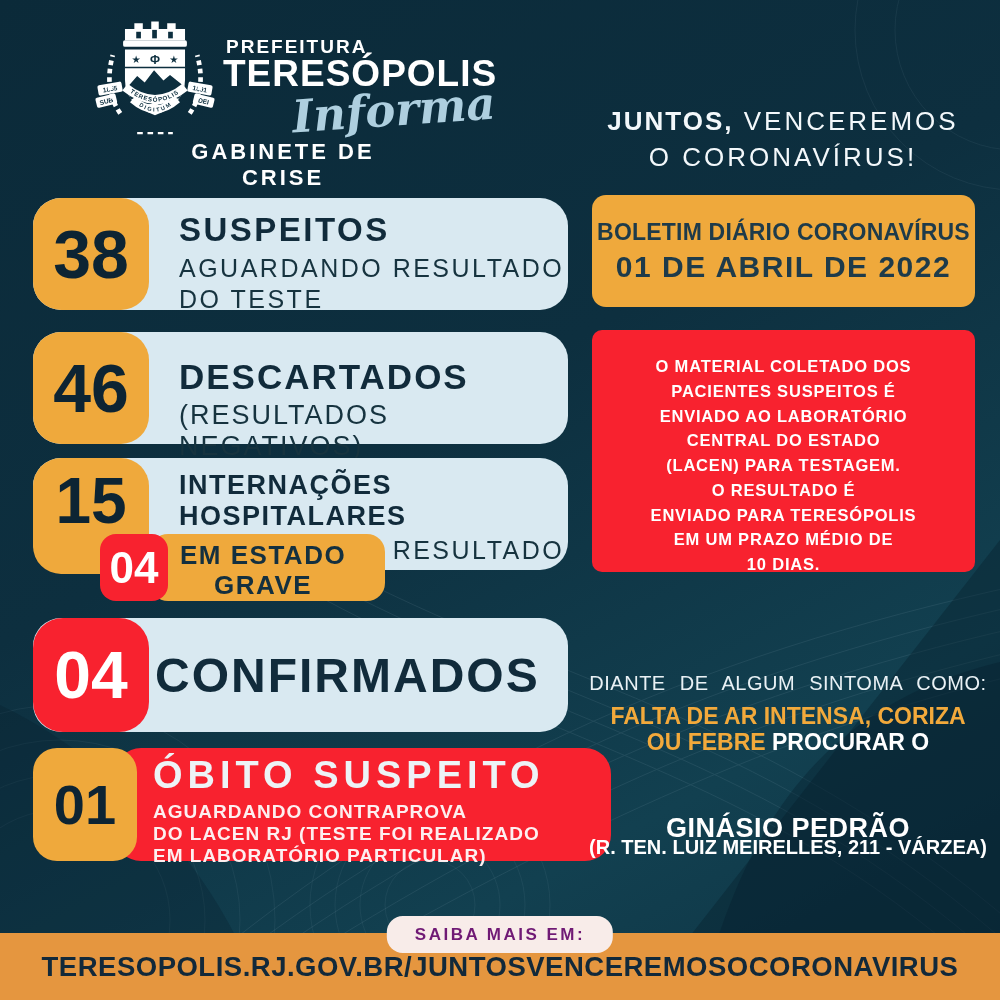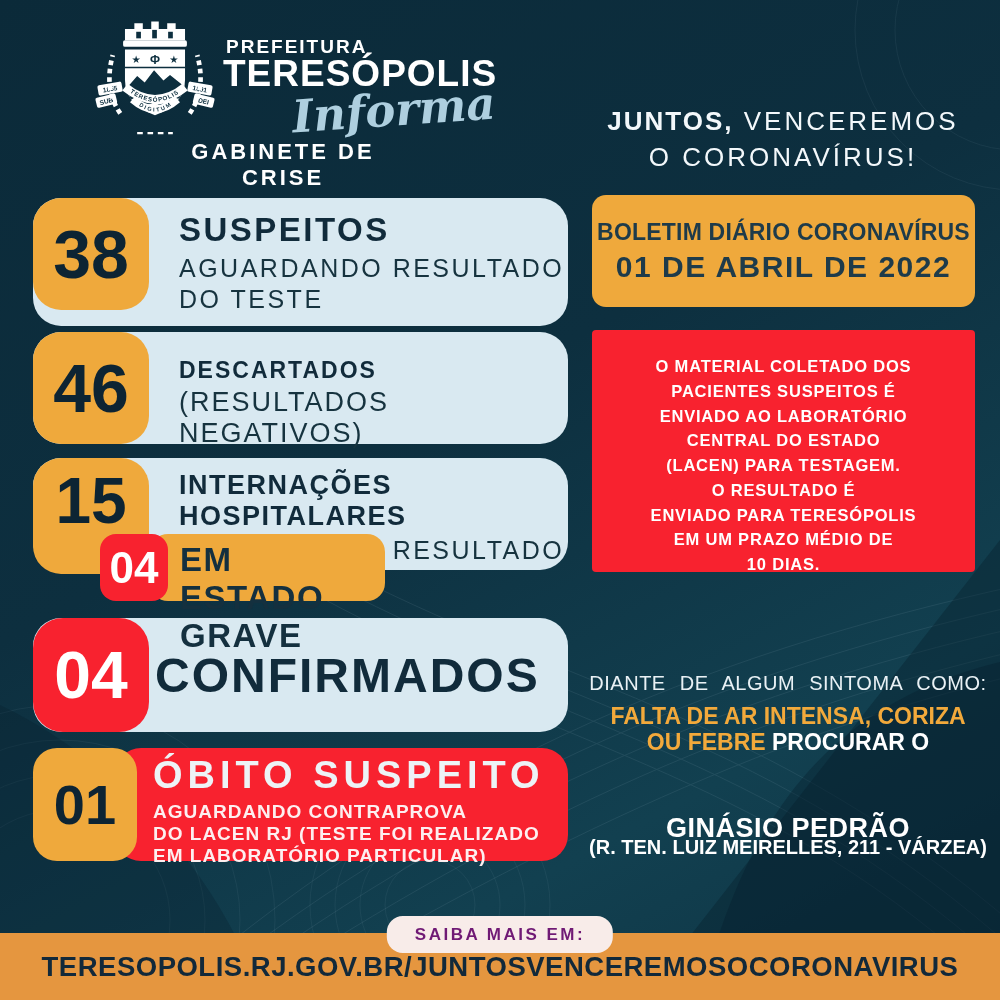--- a/index.html
+++ b/index.html
@@ -37,33 +37,33 @@
   .numbox.red{background:#f8222f;color:#fff;border-radius:30px;}
   .rowtext{position:absolute;left:146px;color:#14303f;}
   .rtitle{font-weight:800;color:#112b3b;}
   .rsub{font-weight:500;color:#16333f;}
   .prel{white-space:pre-line;}
 
   
   .badge-red{position:absolute;left:67px;top:76px;width:68px;height:67px;background:#f8222f;border-radius:16px;
     display:flex;align-items:center;justify-content:center;color:#fff;font-weight:900;font-size:44px;z-index:3;}
   .badge-orange{position:absolute;left:117px;top:76px;width:235px;height:67px;background:#efa93c;border-radius:18px;z-index:2;}
-  .badge-orange .blabel{position:absolute;left:30px;top:7px;font-size:33px;font-weight:800;letter-spacing:1.5px;
-    color:#14303f;line-height:1.15;}
+  .badge-orange .blabel{position:absolute;left:30px;top:7px;font-size:26px;font-weight:800;letter-spacing:1.5px;
+    color:#14303f;line-height:1.15;text-align:center;}
 
   
   .row5-red{position:absolute;left:82px;top:0;right:0;bottom:0;background:#f8222f;border-radius:26px;}
   .row5 .numbox{width:104px;border-radius:24px;}
 
   
   .boletim{position:absolute;left:592px;top:195px;width:383px;height:112px;background:#efa93c;border-radius:14px;
     text-align:center;color:#1e3b4a;}
   .boletim .b1{margin-top:24px;font-size:23px;font-weight:800;letter-spacing:0.2px;}
   .boletim .b2{margin-top:4px;font-size:30px;font-weight:800;letter-spacing:1.5px;}
-  .notice{position:absolute;left:592px;top:330px;width:383px;height:242px;background:#f8222f;border-radius:4px;}
+  .notice{position:absolute;left:592px;top:330px;width:383px;height:242px;background:#f8222f;border-radius:10px;}
   .notice p{margin:24px 10px 0;text-align:center;color:#fff;font-size:16.5px;font-weight:800;
     letter-spacing:0.8px;line-height:1.5;white-space:pre-line;}
 
   .guide{position:absolute;left:578px;width:420px;text-align:center;}
   .g-intro{top:672px;font-size:20px;font-weight:500;letter-spacing:0.5px;word-spacing:8px;color:#e9f1f5;}
   .g-symptoms{top:703px;font-size:23px;font-weight:800;line-height:1.14;}
   .g-symptoms .o{color:#f2a93b;}
   .g-symptoms .w{color:#fff;}
   .g-symptoms .inner{max-width:392px;margin:0 auto;}
   .g-center{top:755px;font-size:25px;font-weight:800;line-height:1.12;color:#f2a93b;white-space:pre-line;}
@@ -168,35 +168,35 @@
     <div class="brand-top">PREFEITURA</div>
     <div class="brand-name">TERESÓPOLIS</div>
     <div class="brand-script">Informa</div>
     <div class="department">GABINETE DE CRISE</div>
 
     <div class="slogan">
       <div class="l1"><b>JUNTOS,</b><span> VENCEREMOS</span></div>
       <div class="l2">O CORONAVÍRUS!</div>
     </div>
 
-    <div class="row" style="top:198px;height:128px;">
+    <div class="row" style="top:198px;height:112px;">
       <div class="row-bg"></div>
       <div class="numbox orange" style="height:112px;font-size:68px;">38</div>
       <div class="rowtext" style="top:13px;">
         <div class="rtitle" style="font-size:33px;letter-spacing:2.5px;">SUSPEITOS</div>
         <div class="rsub prel" style="font-size:25px;letter-spacing:2.5px;line-height:1.22;margin-top:4px;">AGUARDANDO RESULTADO
 DO TESTE</div>
       </div>
     </div>
 
     <div class="row" style="top:332px;height:112px;">
       <div class="row-bg"></div>
       <div class="numbox orange" style="height:112px;font-size:68px;">46</div>
       <div class="rowtext" style="top:25px;">
-        <div class="rtitle" style="font-size:23px;letter-spacing:2px;">DESCARTADOS</div>
+        <div class="rtitle" style="font-size:35px;letter-spacing:2px;">DESCARTADOS</div>
         <div class="rsub" style="font-size:27px;letter-spacing:2px;margin-top:3px;">(RESULTADOS NEGATIVOS)</div>
       </div>
     </div>
 
     <div class="row" style="top:458px;height:143px;">
       <div class="row-bg" style="bottom:31px;"></div>
       <div class="numbox orange" style="height:116px;font-size:64px;align-items:flex-start;padding-top:6px;box-sizing:border-box;">15</div>
       <div class="rowtext" style="top:12px;">
         <div class="rtitle" style="font-size:27px;letter-spacing:1.5px;">INTERNAÇÕES HOSPITALARES</div>
         <div class="rsub" style="font-size:25px;letter-spacing:2.5px;margin-top:4px;">AGUARDANDO RESULTADO</div>
@@ -209,21 +209,21 @@
     </div>
 
     <div class="row" style="top:618px;height:114px;">
       <div class="row-bg"></div>
       <div class="numbox red" style="height:114px;font-size:66px;">04</div>
       <div class="rowtext" style="top:30px;left:122px;">
         <div class="rtitle" style="font-size:48px;letter-spacing:2px;font-weight:900;">CONFIRMADOS</div>
       </div>
     </div>
 
-    <div class="row row5" style="top:748px;height:113px;">
+    <div class="row row5" style="top:748px;height:113px;padding-left:43px;">
       <div class="row5-red"></div>
       <div class="numbox orange" style="height:113px;font-size:56px;z-index:2;">01</div>
       <div class="rowtext" style="top:6px;left:120px;color:#fff;">
         <div class="rtitle" style="font-size:38px;letter-spacing:5px;font-weight:900;color:#edf3f6;">ÓBITO SUSPEITO</div>
         <div class="rsub prel" style="font-size:19px;letter-spacing:1px;line-height:1.17;margin-top:4px;color:#fdeff0;font-weight:600;">AGUARDANDO CONTRAPROVA
 DO LACEN RJ (TESTE FOI REALIZADO
 EM LABORATÓRIO PARTICULAR)</div>
       </div>
     </div>
 

